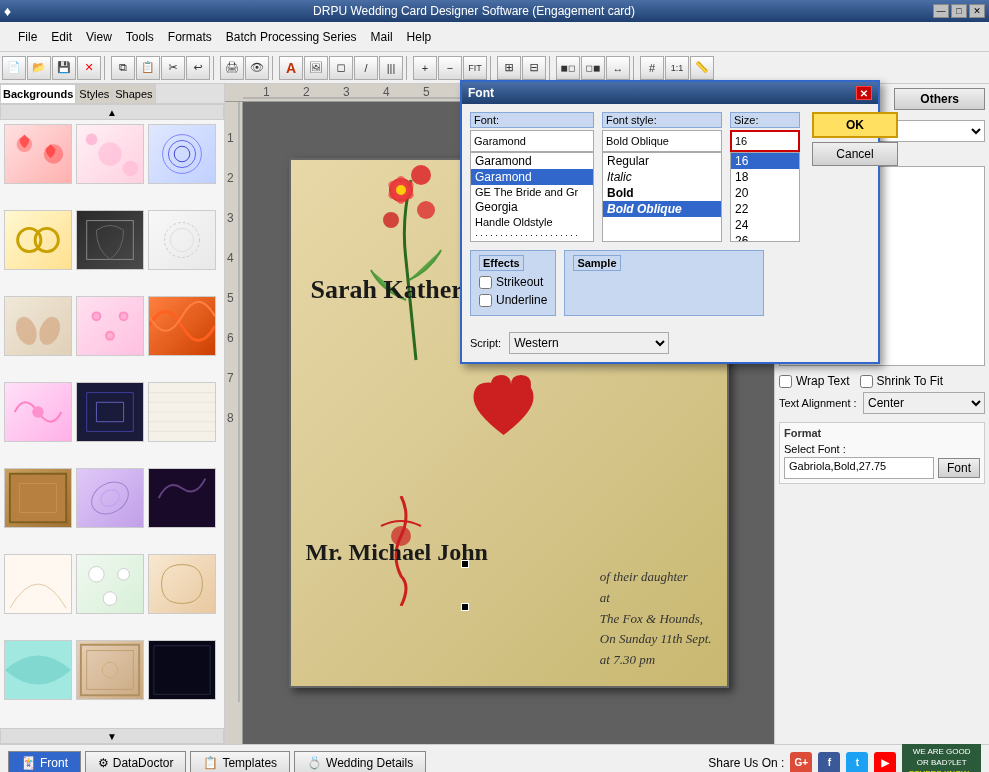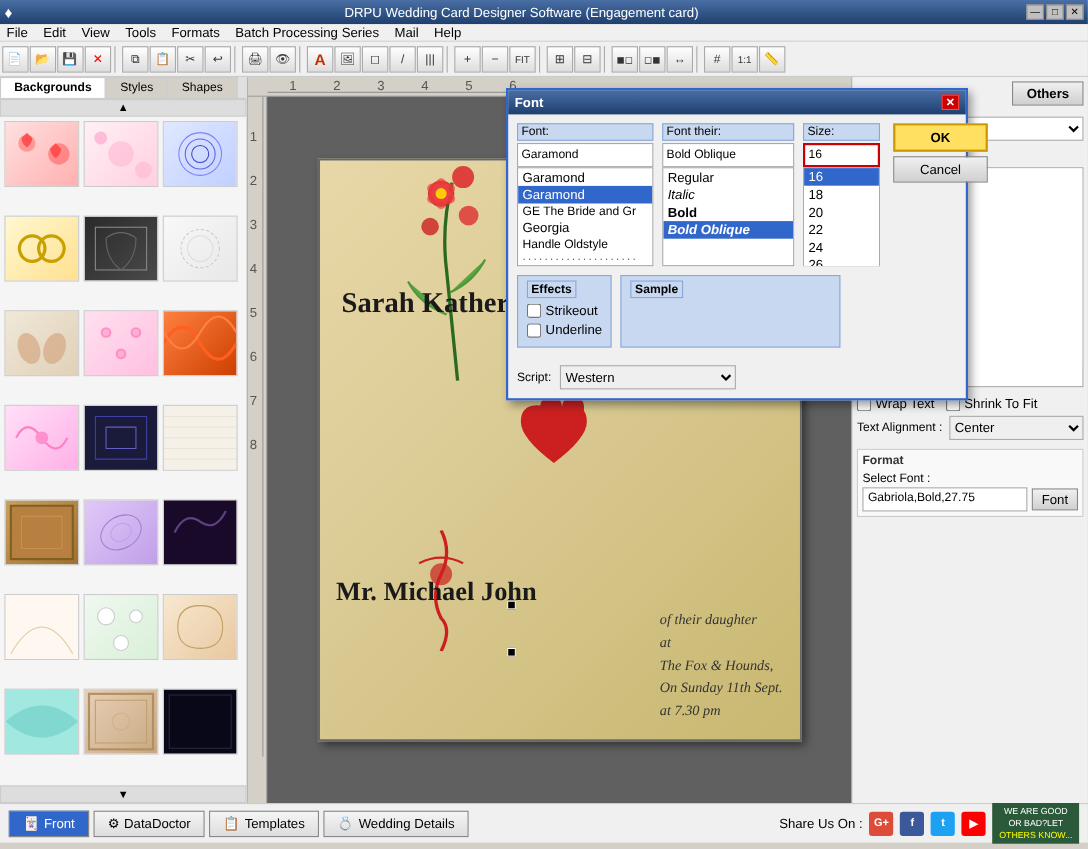--- a/index.html
+++ b/index.html
@@ -6,51 +6,51 @@
     body { width: 989px; height: 772px; overflow: hidden; background: #d4d0c8; }
 
     
     .title-bar { height: 22px; background: linear-gradient(to bottom, #4a6fa5, #1e3f6f); display: flex; align-items: center; justify-content: space-between; padding: 0 4px; color: white; font-size: 12px; }
     .title-bar-title { flex: 1; text-align: center; }
     .title-bar-controls { display: flex; gap: 2px; }
     .title-btn { width: 16px; height: 14px; background: #c0c0c0; border: 1px solid #888; display: flex; align-items: center; justify-content: center; font-size: 9px; cursor: pointer; color: #000; }
     .title-btn.close { background: #c0c0c0; }
 
     
-    .menu-bar { height: 16px; background: #f0f0f0; border-bottom: 1px solid #ccc; display: flex; align-items: center; padding: 0 0; gap: 2px; }
+    .menu-bar { height: 30px; background: #f0f0f0; border-bottom: 1px solid #ccc; display: flex; align-items: center; padding: 0 12px; gap: 2px; }
     .menu-item { padding: 2px 6px; cursor: pointer; color: #000; }
 
     
     .toolbar-row { height: 32px; background: #f0f0f0; border-bottom: 1px solid #ccc; display: flex; align-items: center; padding: 0 2px; gap: 1px; flex-wrap: wrap; }
     .tb-btn { width: 24px; height: 24px; background: linear-gradient(to bottom, #fff, #ddd); border: 1px solid #aaa; display: flex; align-items: center; justify-content: center; cursor: pointer; font-size: 11px; color: #333; }
     .tb-sep { width: 4px; height: 24px; border-left: 1px solid #aaa; margin: 0 2px; }
 
     
     .main-layout { display: flex; height: calc(772px - 22px - 22px - 32px - 36px); }
 
     
     .left-panel { width: 225px; background: #f5f5f5; border-right: 1px solid #ccc; display: flex; flex-direction: column; }
     .left-tabs { display: flex; background: #e0e0e0; border-bottom: 1px solid #ccc; }
-    .left-tab { padding: 3px 12px; cursor: pointer; border: 1px solid #ccc; border-bottom: none; font-size: 11px; background: #d4d0c8; }
+    .left-tab { padding: 3px 2px; cursor: pointer; border: 1px solid #ccc; border-bottom: none; font-size: 11px; background: #d4d0c8; }
     .left-tab.active { background: #fff; font-weight: bold; }
     .left-scroll-area { flex: 1; overflow: hidden; position: relative; }
     .left-grid { display: grid; grid-template-columns: repeat(3, 70px); gap: 2px; padding: 4px; overflow-y: auto; height: 100%; }
     .bg-thumb { width: 68px; height: 60px; border: 1px solid #ccc; background: #eee; cursor: pointer; overflow: hidden; display: flex; align-items: center; justify-content: center; }
     .scroll-arrow { width: 100%; height: 16px; background: #ddd; border: 1px solid #ccc; display: flex; align-items: center; justify-content: center; cursor: pointer; font-size: 10px; }
 
     
     .canvas-area { flex: 1; background: #808080; position: relative; overflow: hidden; }
     .canvas-ruler-top { height: 18px; background: #d4d0c8; border-bottom: 1px solid #999; position: relative; }
     .canvas-ruler-left { width: 18px; background: #d4d0c8; border-right: 1px solid #999; position: absolute; left: 0; top: 18px; bottom: 0; }
     .canvas-content { position: absolute; top: 18px; left: 18px; right: 0; bottom: 0; background: #606060; display: flex; align-items: center; justify-content: center; }
     .card { width: 440px; height: 530px; background: #e8d8b0; position: relative; border: 2px solid #666; overflow: hidden; box-shadow: 4px 4px 8px rgba(0,0,0,0.5); }
 
     
     .right-panel { width: 215px; background: #f0f0f0; border-left: 1px solid #ccc; overflow-y: auto; padding: 4px; }
-    .others-btn { padding: 3px 12px; background: linear-gradient(to bottom, #f0f0f0, #d0d0d0); border: 1px solid #888; cursor: pointer; font-size: 12px; font-weight: bold; float: right; margin-bottom: 4px; }
+    .others-btn { padding: 3px 25px; background: linear-gradient(to bottom, #f0f0f0, #d0d0d0); border: 1px solid #888; cursor: pointer; font-size: 12px; font-weight: bold; float: right; margin-bottom: 4px; }
     .dropdown-row { margin-bottom: 6px; }
     .dropdown-row select { width: 100%; height: 22px; border: 1px solid #aaa; background: #fff; }
     .template-list { height: 200px; border: 1px solid #aaa; background: #fff; overflow-y: auto; }
     .checkbox-row { display: flex; align-items: center; gap: 4px; margin-bottom: 4px; }
     .format-section { margin-top: 8px; border: 1px solid #ccc; padding: 4px; background: #f9f9f9; }
     .format-title { font-size: 11px; font-weight: bold; color: #333; margin-bottom: 4px; }
     .select-font-label { font-size: 11px; margin-bottom: 2px; }
     .font-display-row { display: flex; gap: 4px; align-items: center; }
     .font-display { flex: 1; height: 22px; border: 1px solid #aaa; background: #fff; padding: 2px 4px; font-size: 11px; overflow: hidden; }
     .font-btn { padding: 2px 8px; border: 1px solid #888; background: linear-gradient(to bottom, #f0f0f0, #d0d0d0); cursor: pointer; font-size: 12px; }
@@ -509,21 +509,21 @@
             <div class="dialog-list-item">Garamond</div>
             <div class="dialog-list-item selected">Garamond</div>
             <div class="dialog-list-item" style="font-size:11px;">GE The Bride and Gr</div>
             <div class="dialog-list-item">Georgia</div>
             <div class="dialog-list-item" style="font-size:11px;">Handle Oldstyle</div>
             <div class="dialog-list-item" style="font-size:9px;letter-spacing:2px;">·····················</div>
           </div>
         </div>
 
         <div class="dialog-col style-col">
-          <div class="dialog-label">Font their:</div>
+          <div class="dialog-label">Font style:</div>
           <input class="dialog-input" type="text" value="Bold Oblique" style="">
           <div class="dialog-list">
             <div class="dialog-list-item">Regular</div>
             <div class="dialog-list-item" style="font-style:italic;">Italic</div>
             <div class="dialog-list-item" style="font-weight:bold;">Bold</div>
             <div class="dialog-list-item selected" style="font-weight:bold;font-style:italic;">Bold Oblique</div>
           </div>
         </div>
 
         <div class="dialog-col size-col">

